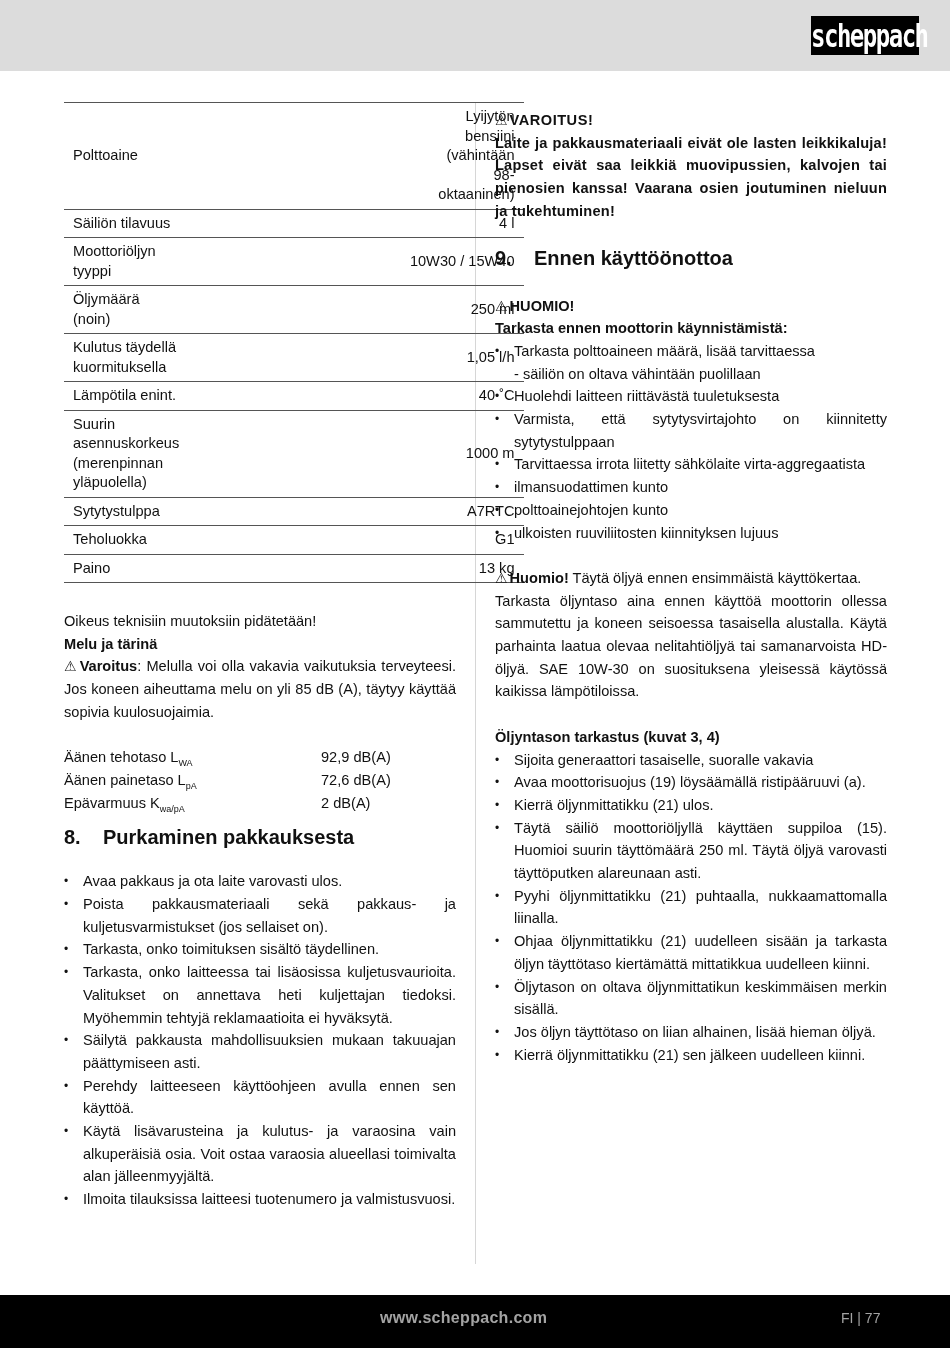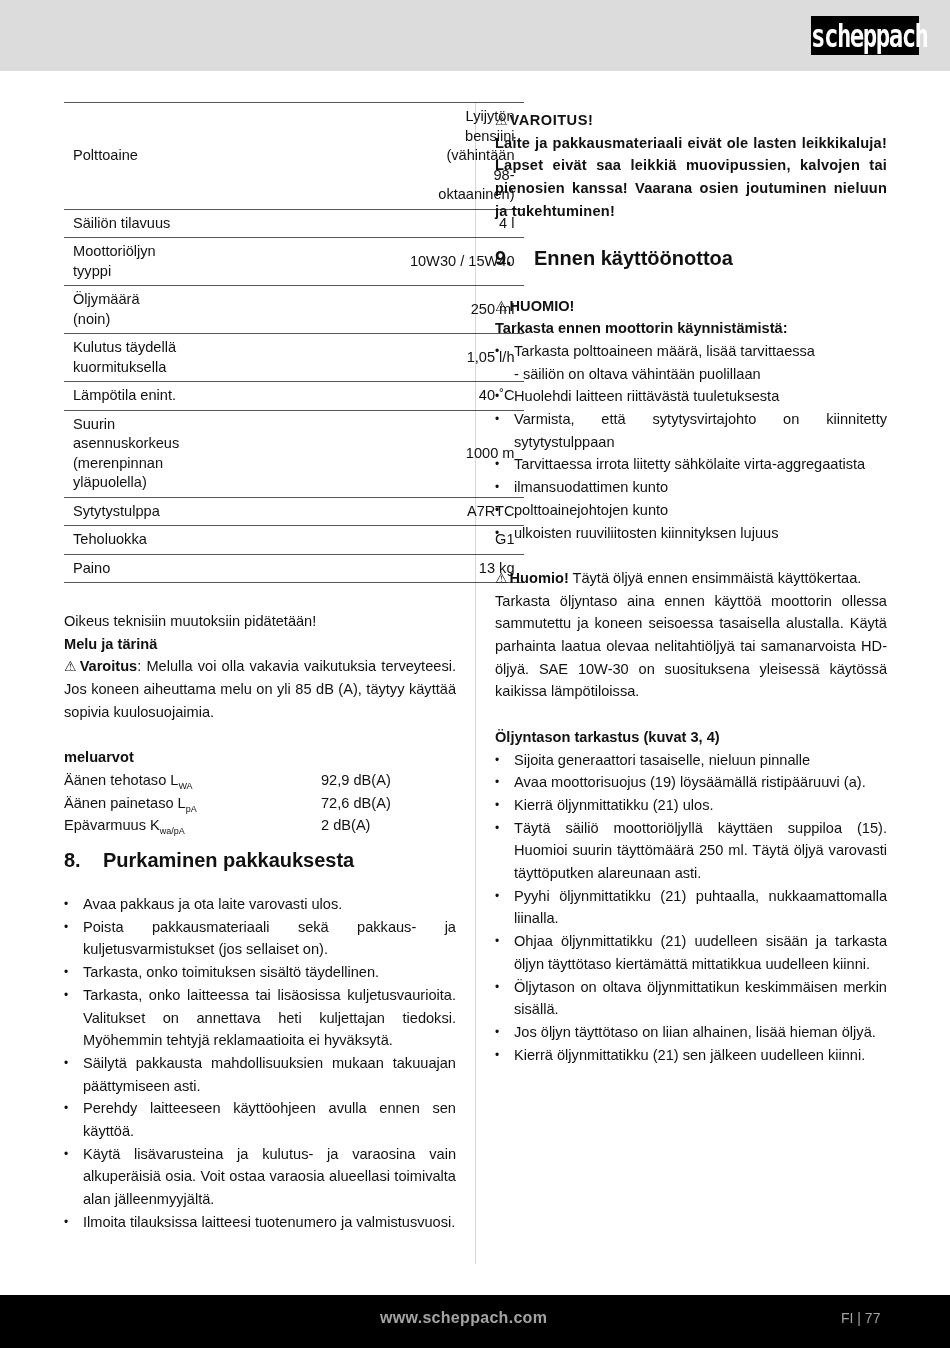--- a/index.html
+++ b/index.html
@@ -116,21 +116,20 @@
       </tbody>
   </table>
 
   <div style="height:27px"></div>
   <p class="p">Oikeus teknisiin muutoksiin pidätetään!</p>
   <p class="p b">Melu ja tärinä</p>
   <p class="p">
     <span class="warn-ic">⚠</span><span class="b">Varoitus</span><span>: Melulla voi olla vakavia vaikutuksia terveyteesi. Jos koneen aiheuttama melu on yli 85 dB (A), täytyy käyttää sopivia kuulosuojaimia.</span>
   </p>
   <div class="spacer"></div>
-  <p class="p b">meluarvot</p>
   <div>
     <div class="noise-row">
       <span class="lbl"><span>Äänen tehotaso L</span><sub>WA</sub></span>
       <span>92,9 dB(A)</span>
     </div>
     <div class="noise-row">
       <span class="lbl"><span>Äänen painetaso L</span><sub>pA</sub></span>
       <span>72,6 dB(A)</span>
     </div>
     <div class="noise-row">
@@ -180,21 +179,21 @@
 
   <div class="spacer"></div>
   <p class="p">
     <span class="warn-ic">⚠</span><span class="b">Huomio!</span><span> Täytä öljyä ennen ensimmäistä käyttökertaa.</span>
   </p>
   <p class="p">Tarkasta öljyntaso aina ennen käyttöä moottorin ollessa sammutettu ja koneen seisoessa tasaisella alustalla. Käytä parhainta laatua olevaa nelitahtiöljyä tai samanarvoista HD-öljyä. SAE 10W-30 on suositukse­na yleisessä käytössä kaikissa lämpötiloissa.</p>
 
   <div class="spacer"></div>
   <p class="p b">Öljyntason tarkastus (kuvat 3, 4)</p>
   <ul class="bul">
-    <li>Sijoita generaattori tasaiselle, nieluun pinnalle</li>
+    <li>Sijoita generaattori tasaiselle, suoralle vakavia</li>
     <li>Avaa moottorisuojus (19) löysäämällä ristipääruuvi (a).</li>
     <li>Kierrä öljynmittatikku (21) ulos.</li>
     <li>Täytä säiliö moottoriöljyllä käyttäen suppiloa (15). Huomioi suurin täyttömäärä 250 ml. Täytä öljyä varovasti täyttöputken alareunaan asti.</li>
     <li>Pyyhi öljynmittatikku (21) puhtaalla, nukkaamattomalla liinalla.</li>
     <li>Ohjaa öljynmittatikku (21) uudelleen sisään ja tarkasta öljyn täyttötaso kiertämättä mittatikkua uudelleen kiinni.</li>
     <li>Öljytason on oltava öljynmittatikun keskimmäisen merkin sisällä.</li>
     <li>Jos öljyn täyttötaso on liian alhainen, lisää hieman öljyä.</li>
     <li>Kierrä öljynmittatikku (21) sen jälkeen uudelleen kiinni.</li>
   </ul>
 </div>

